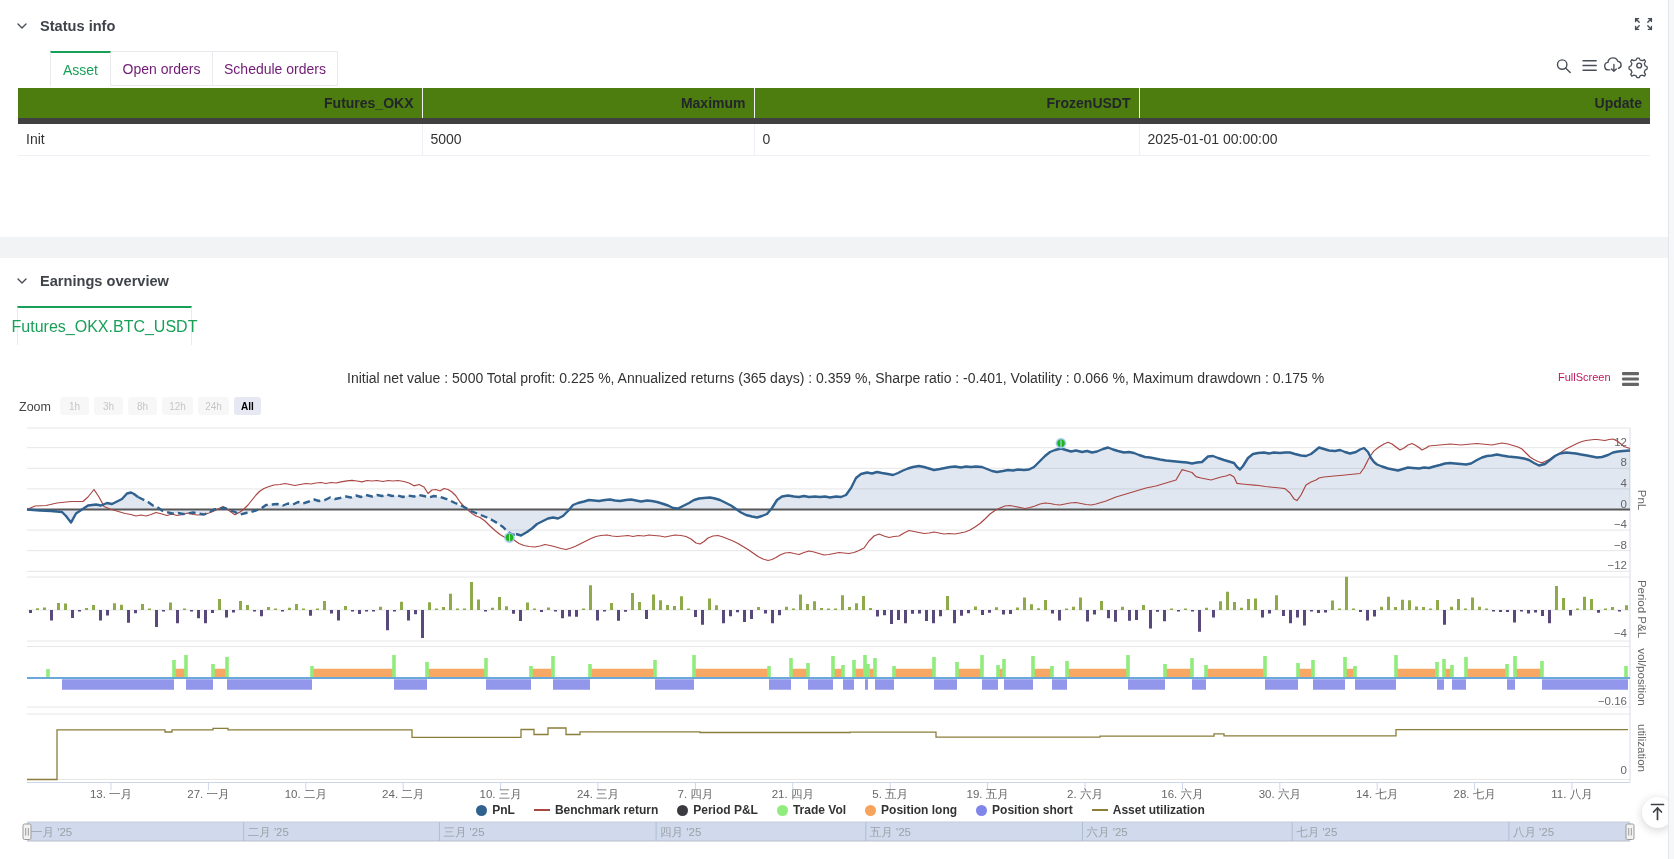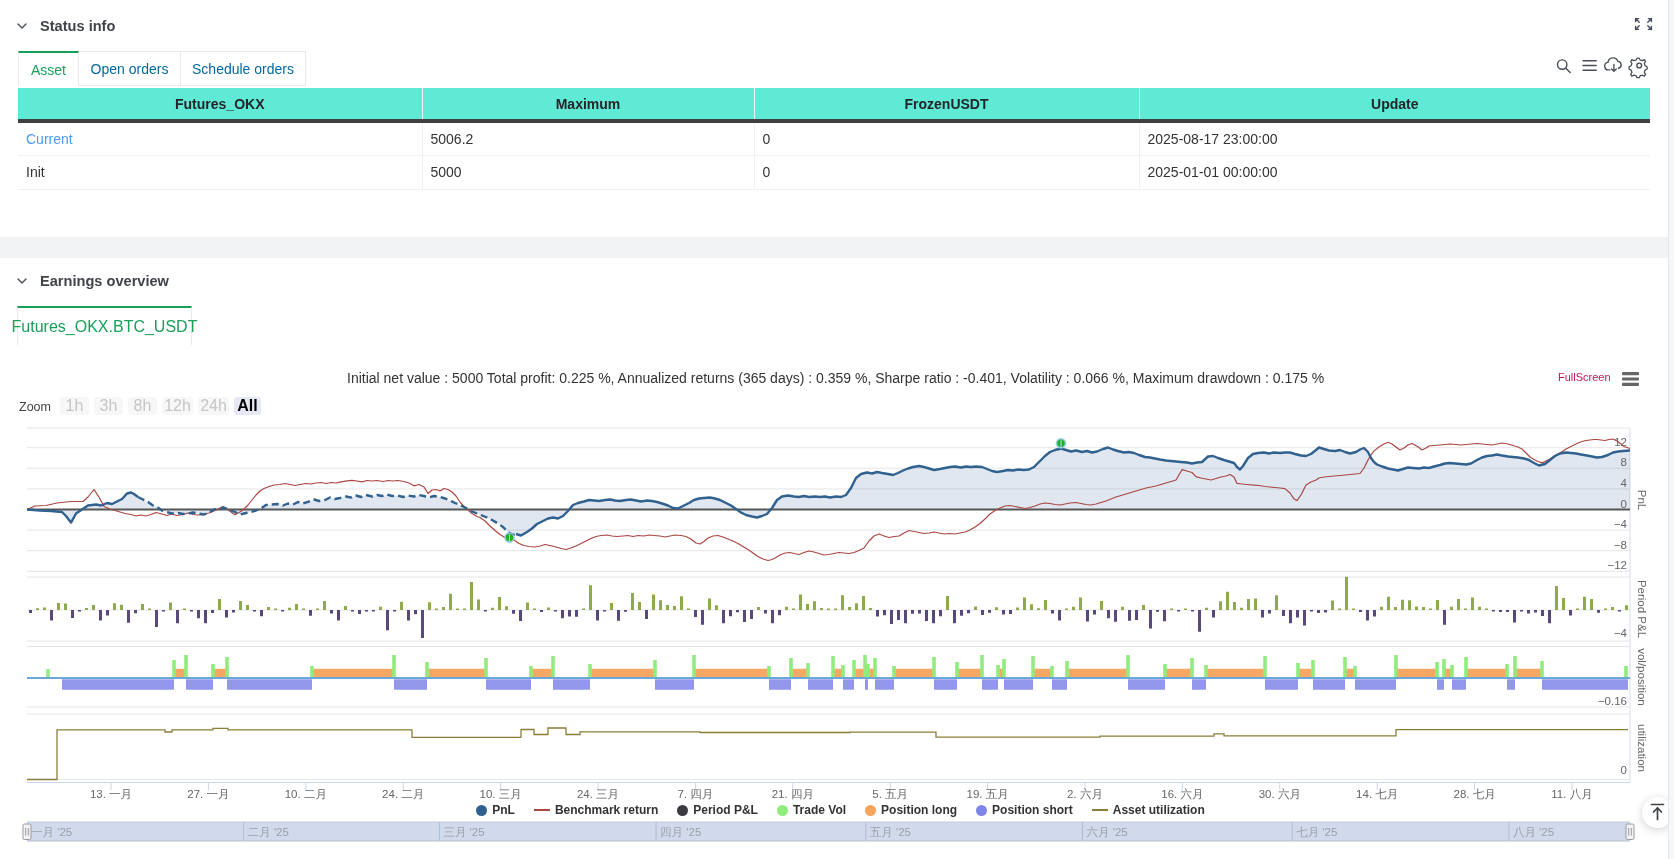--- a/index.html
+++ b/index.html
@@ -5,36 +5,36 @@
 * { margin:0; padding:0; box-sizing:border-box; }
 html,body { width:1674px; height:859px; overflow:hidden; background:#f2f3f5;
   font-family:"Liberation Sans", sans-serif; }
 .card { position:absolute; left:0; width:1668px; background:#fff;padding-left:12px; }
 #card1 { top:0; height:237px; }
 #card2 { top:258px; height:601px; }
 .sechead { position:absolute; left:40px; font-size:14.6px; font-weight:700; color:#40444a; }
 .chev { position:absolute; left:16px; width:12px; height:12px; }
 .tabs { position:absolute; display:flex; }
 .tab { font-size:14px; display:flex; align-items:center; justify-content:center;
-  background:#fff; border:1px solid #e9e9ee; border-left:none; color:#0369a1; }
+  background:#fff; border:1px solid #e9e9ee; border-left:none; color:#701a75; }
 .tab.first { border-left:1px solid #e9e9ee; }
 .tab.active { color:#18a058; border-top:2px solid #18a058; border-bottom:none; }
 table.nt { position:absolute; left:18px; top:88px; width:1632px; border-collapse:collapse;
   font-size:14px; color:#333; table-layout:fixed; }
-table.nt th { background:#5eead4; font-weight:700; color:#22262b; text-align:center;
-  padding:7px 8px; border-bottom:4px solid #404040; height:33px; }
+table.nt th { background:#4d7c0f; font-weight:700; color:#22262b; text-align:right;
+  padding:7px 8px; border-bottom:6px solid #404040; height:33px; }
 table.nt td { padding:7px 8px; border-bottom:1px solid #efeff5; height:34px; }
 table.nt th+th, table.nt td+td { border-left:1px solid #efeff5; }
 .icon { stroke:#484e57; stroke-width:1.4; fill:none; stroke-linecap:round; stroke-linejoin:round; }
 #charttitle { position:absolute; left:347px; top:370px; width:980px; font-size:14px;
   color:#333; white-space:nowrap; }
 #fullscreen { position:absolute; left:1558px; top:371px; font-size:11px; color:#be185d; }
 .zlab { position:absolute; left:19px; top:400px; font-size:12.5px; color:#444; }
 .zbtns { position:absolute; left:60px; top:397px; display:flex; gap:5px; }
-.zb { height:18px; border-radius:3px; background:#f7f7f7; color:#c6c6c6; font-size:16px;
+.zb { height:18px; border-radius:3px; background:#f7f7f7; color:#c6c6c6; font-size:10px;
   display:flex; align-items:center; justify-content:center; }
 .zb.sel { background:#e6e9f4; color:#000; font-weight:700; }
 #legend { position:absolute; left:40px; top:803px; width:1601px; display:flex;
   justify-content:center; gap:19px; font-size:12px; font-weight:700; color:#333; }
 .li { display:flex; align-items:center; gap:5px; white-space:nowrap; }
 .dot { width:11px; height:11px; border-radius:50%; display:inline-block; }
 .dash { width:16px; height:2px; display:inline-block; }
 #backtop { position:absolute; left:1642px; top:797px; width:31px; height:31px;
   border-radius:50%; background:#fff; box-shadow:0 2px 10px rgba(0,0,0,0.18); }
 #scrollbar { position:absolute; right:0; top:0; width:6px; height:859px; background:#f6f7f9;
@@ -42,21 +42,21 @@
 svg.overlay { position:absolute; left:0; top:0; }
 </style>
 </head>
 <body>
 <div class="card" id="card1">
   <svg class="chev" style="top:20px" viewBox="0 0 12 12">
       <path d="M2 4l4 4 4-4" class="icon" stroke-width="1.6"></path>
     </svg>
   <div class="sechead" style="top:17.5px">Status info</div>
   <div class="tabs" style="left:18px; top:51px; height:35px;">
-    <div class="tab first active" style="width:61px;">Asset</div>
+    <div class="tab first active" style="width:61px;margin-left:32px;">Asset</div>
     <div class="tab" style="width:102px;">Open orders</div>
     <div class="tab" style="width:125px;">Schedule orders</div>
   </div>
   <svg class="overlay" width="1668" height="90" style="top:0">
     <g class="icon">
 
       <path d="M1639.2 25.8l-3.6 3.6M1635.6 29.4v-3m0 3h3"></path>
       <path d="M1647.8 25.8l3.6 3.6M1651.4 29.4v-3m0 3h-3"></path>
       <path d="M1639.2 22.2l-3.6-3.6M1635.6 18.6v3m0-3h3"></path>
       <path d="M1647.8 22.2l3.6-3.6M1651.4 18.6v3m0-3h-3"></path>
@@ -79,26 +79,20 @@
         <col style="width:332px">
         <col style="width:385px">
         <col style="width:511px">
       </colgroup>
     <tbody>
         <tr>
           <th>Futures_OKX</th>
           <th>Maximum</th>
           <th>FrozenUSDT</th>
           <th>Update</th>
-        </tr>
-    <tr>
-          <td style="color:#4a9af8">Current</td>
-          <td>5006.2</td>
-          <td>0</td>
-          <td>2025-08-17 23:00:00</td>
         </tr>
     <tr>
           <td>Init</td>
           <td>5000</td>
           <td>0</td>
           <td>2025-01-01 00:00:00</td>
         </tr>
   </tbody>
     </table>
 </div>

